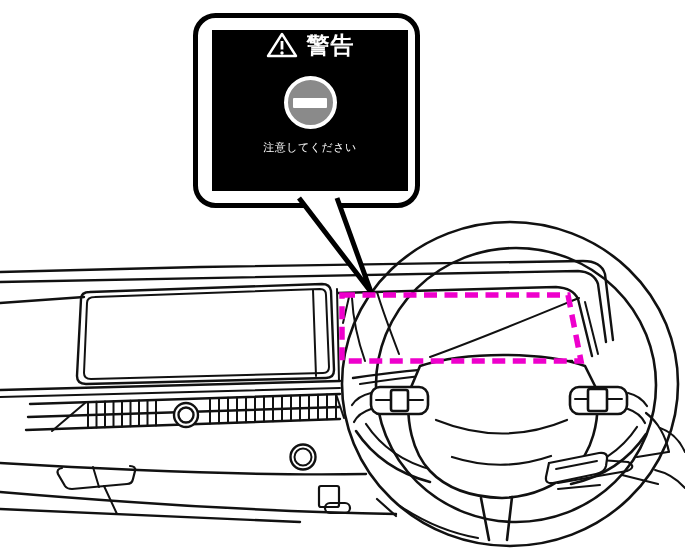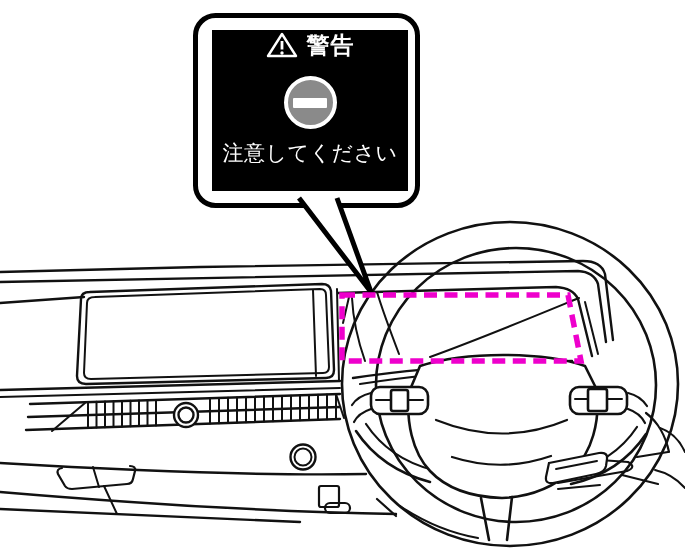--- a/index.html
+++ b/index.html
@@ -7,21 +7,21 @@
          font-family:"Liberation Sans","DejaVu Sans",sans-serif;}
   #art{position:absolute;left:0;top:0;}
   .screen{position:absolute;left:212px;top:30px;width:196px;height:161px;
           display:flex;flex-direction:column;align-items:center;box-sizing:border-box;}
   .w-head{display:flex;align-items:center;gap:9px;height:30px;}
   .w-head .w-title{font-size:23px;font-weight:bold;letter-spacing:1px;line-height:1;}
   .noentry{margin-top:16px;width:53px;height:53px;border-radius:50%;
            border:4px solid #fff;box-sizing:border-box;
            display:flex;align-items:center;justify-content:center;}
   .noentry .bar{width:34px;height:10px;border-radius:1px;background:#fff;}
-  .w-msg{margin-top:13px;font-size:21px;letter-spacing:0.5px;line-height:1;}
+  .w-msg{margin-top:13px;font-size:11px;letter-spacing:0.5px;line-height:1;}
 </style>
 </head>
 <body>
 
 <div id="stage">
 
 <svg id="art" width="685" height="555" viewBox="0 0 685 555">
 
   <g stroke="#111" fill="none" stroke-width="2.4" stroke-linecap="round">
 

